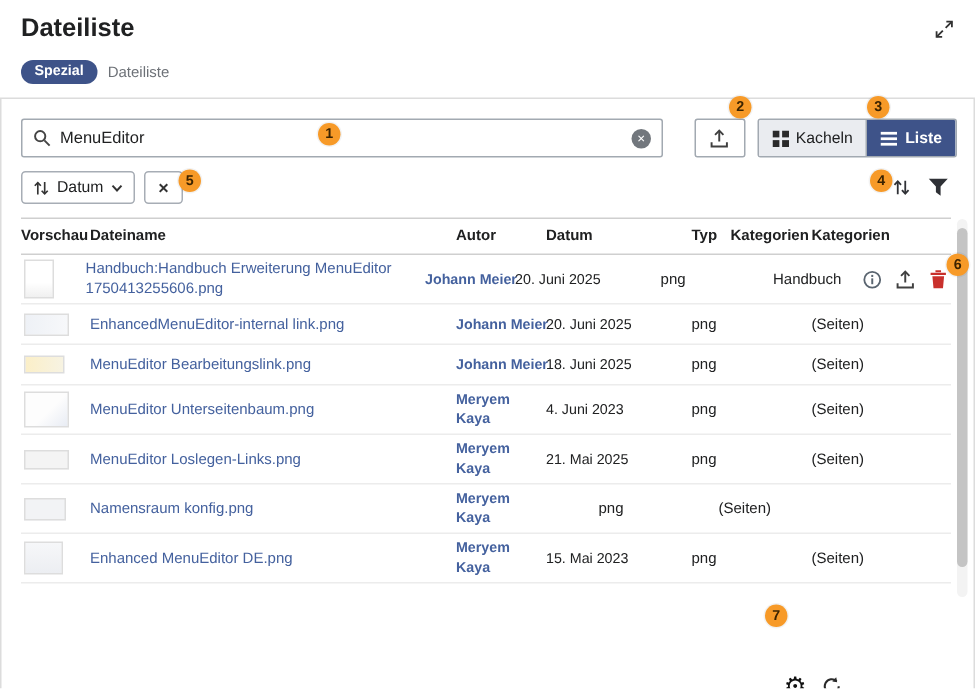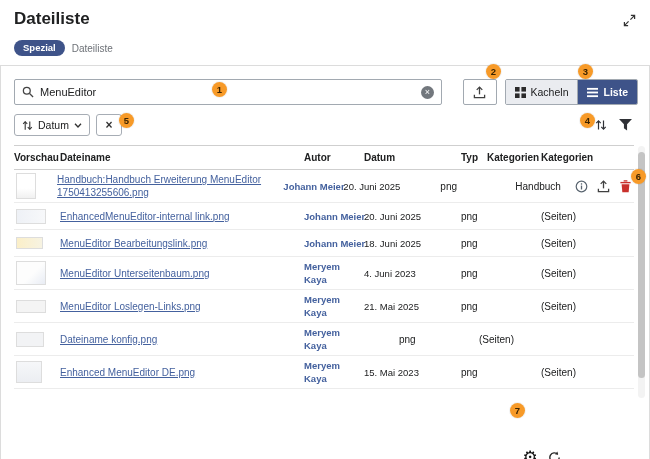--- a/index.html
+++ b/index.html
@@ -42,21 +42,21 @@
   .t2-right { display:flex; align-items:center; gap:12px; padding-right:2px; }
 
   
   .table { margin:3px 16px 0 14px; font-size:10px; color:#202122; }
   .thead { display:flex; align-items:center; border-top:1px solid #cfcfcf; border-bottom:1px solid #cfcfcf; padding:5px 0; font-weight:700; }
   .tr { display:flex; align-items:center; border-bottom:1px solid #ececec; padding:3px 0; min-height:27px; }
   .td, .th { padding-right:6px; line-height:13px; }
   .c-prev{width:46px;} .c-name{width:244px;} .c-auth{width:60px;} .c-date{width:62px;}
   .c-type{width:26px;margin-left:35px;} .c-cat{width:54px;} .c-ns{width:64px;} .c-act{flex:1; display:flex; justify-content:flex-end; gap:9px; align-items:center; padding-right:2px;}
   .pre { white-space:pre; }
-  a.flink { color:var(--link,#44619e); text-decoration:underline; cursor:pointer; }
+  a.flink { color:var(--link,#44619e); cursor:pointer; }
   a.alink { color:var(--link,#44619e); text-decoration:none; font-weight:600; font-size:9.5px; cursor:pointer; }
   .c-date { font-size:9.5px; }
   .act-icon { cursor:pointer; display:flex; }
 
   
   .thumb { border:1px solid #ddd; background:#fafafa; margin-left:2px; }
   .t0 { width:20px; height:26px; background:linear-gradient(#fff 60%, #f0f0f0); }
   .t1 { width:30px; height:15px; background:linear-gradient(90deg,#eef1f6,#f7f8fa); }
   .t2 { width:27px; height:12px; background:linear-gradient(90deg,#fbefc8,#f7f3e2); }
   .t3 { width:30px; height:24px; background:linear-gradient(135deg,#fdfdfd 55%,#e8ecf4); }
@@ -287,21 +287,21 @@
         <div class="td c-type">png</div>
         <div class="td c-cat"></div>
         <div class="td c-ns">(Seiten)</div>
         <div class="td c-act"></div>
       </div>
 
       <div class="tr">
         <div class="td c-prev">
             <div class="thumb t5"></div>
           </div>
-        <div class="td c-name"><a class="flink">Dateiname konfig.png</a></div>
+        <div class="td c-name"><a class="flink">Namensraum konfig.png</a></div>
         <div class="td c-auth"><a class="alink pre">Meryem
 Kaya</a></div>
         <div class="td c-type">png</div>
         <div class="td c-cat"></div>
         <div class="td c-ns">(Seiten)</div>
         <div class="td c-act"></div>
       </div>
 
       <div class="tr">
         <div class="td c-prev">

